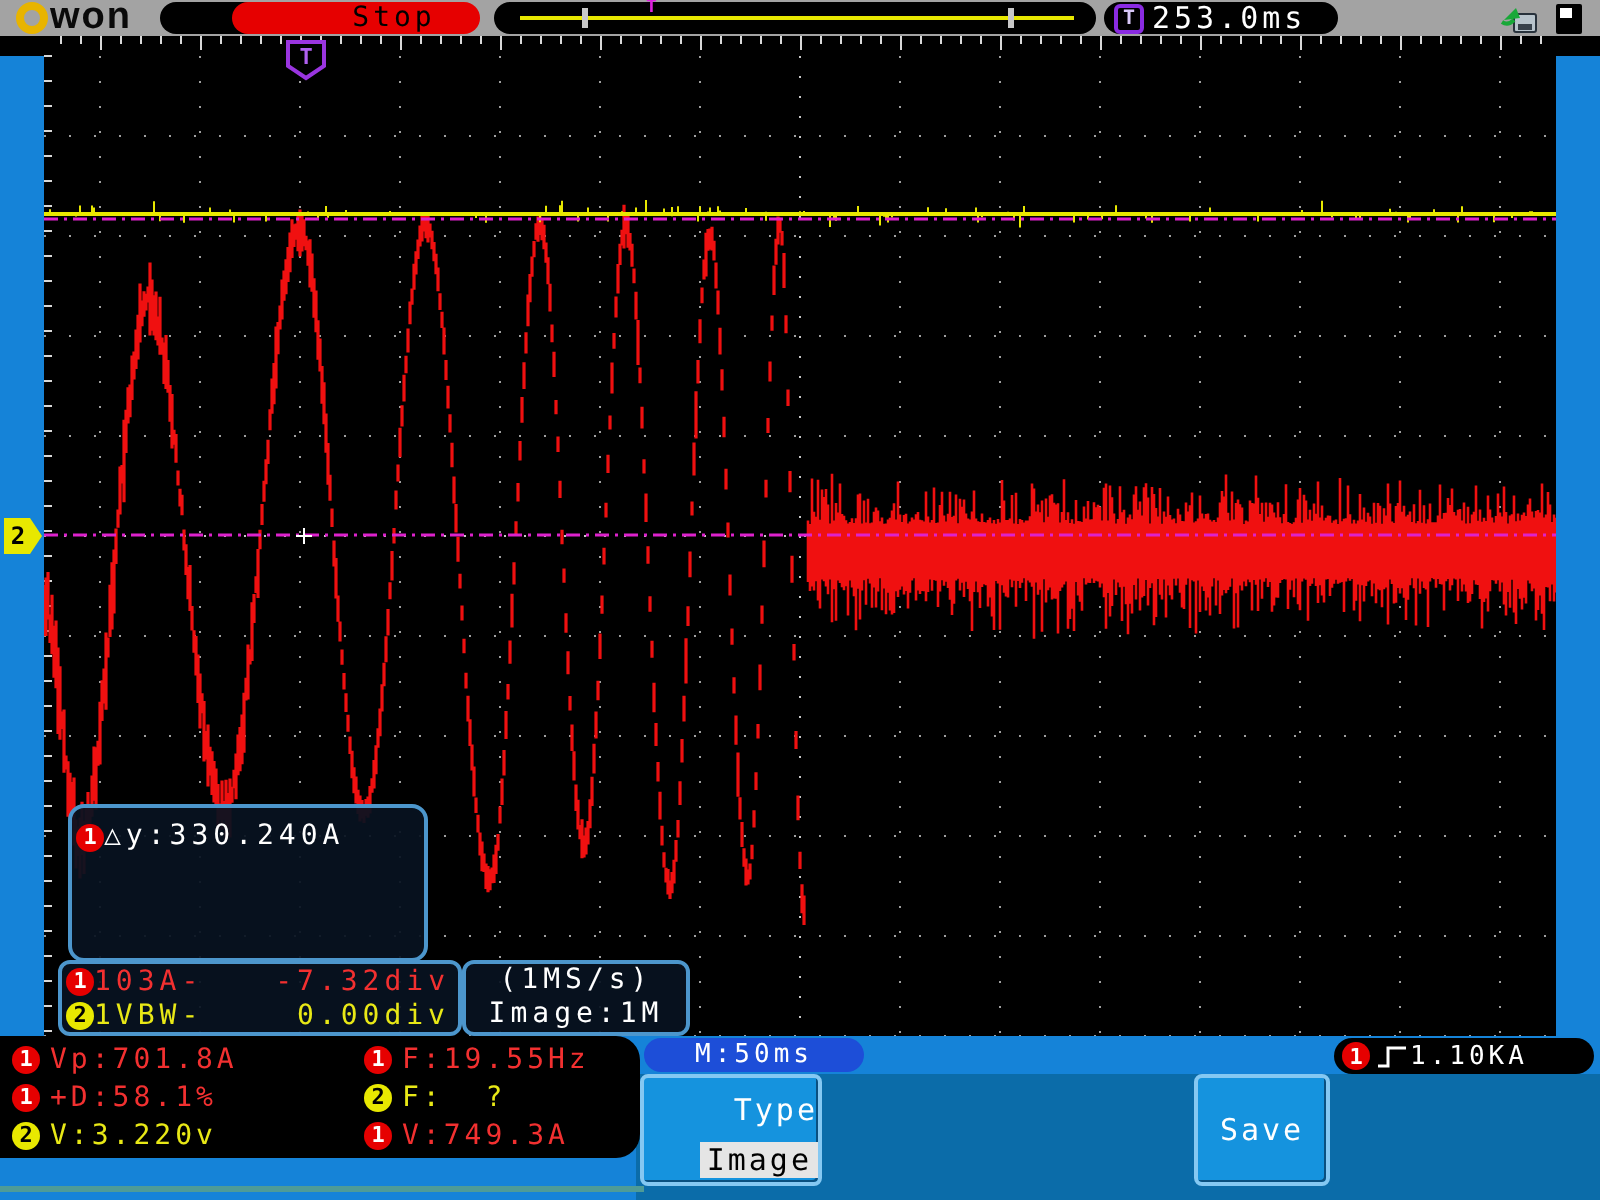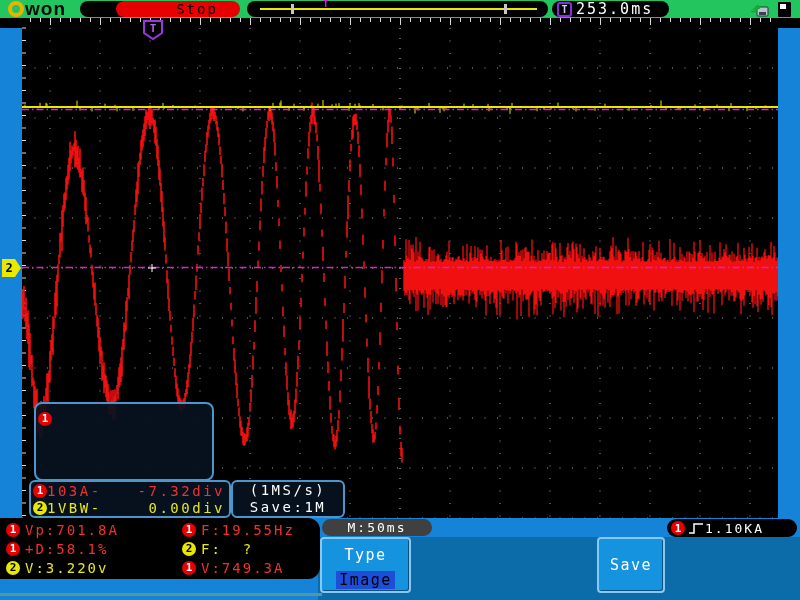--- a/index.html
+++ b/index.html
@@ -1,19 +1,19 @@
 <!DOCTYPE html>
 <html><head>
 <meta charset="utf-8">
 <style>
   html,body{margin:0;padding:0;}
   #scope{position:relative;width:800px;height:600px;background:#1583D8;overflow:hidden;
          font-family:"DejaVu Sans Mono",monospace;}
   
-  #topbar{position:absolute;left:0;top:0;width:800px;height:18px;background:#22c55e;}
+  #topbar{position:absolute;left:0;top:0;width:800px;height:18px;background:#a3a3a3;}
   .logo{position:absolute;left:8px;top:0px;height:18px;display:flex;align-items:center;
         font-family:"Liberation Sans",sans-serif;font-weight:900;}
   .logo-ring{display:inline-block;width:8px;height:8px;border:4px solid #E8B400;border-radius:50%;margin-right:1px;}
   .logo-text{color:#0A0A0A;font-size:19px;letter-spacing:1px;line-height:16px;}
   .blkpill{position:absolute;background:#000;border-radius:9px;}
   #stop-back{left:80px;top:1px;width:126px;height:16px;}
   #stop-pill{position:absolute;left:116px;top:1px;width:86px;height:16px;background:#E60000;
              border-radius:8px;color:#000;font-size:14px;letter-spacing:2px;text-align:center;line-height:16px;padding-left:38px;}
   #ovpill{left:247px;top:1px;width:301px;height:16px;}
   #ov-line{position:absolute;left:13px;top:7px;width:277px;height:2px;background:#E8E800;}
@@ -40,31 +40,31 @@
   .badge{display:inline-flex;width:14px;height:14px;border-radius:50%;flex:none;
          align-items:center;justify-content:center;font-size:11px;font-weight:bold;letter-spacing:0;}
   .b1{background:#E60000;color:#FFF;}
   .b2{background:#E8E800;color:#000;}
   
   #menu-dark{position:absolute;left:318px;top:537px;width:482px;height:63px;background:#0B6CA9;}
   #meas-box{position:absolute;left:0;top:518px;width:320px;height:61px;background:#000;
             border-radius:0 12px 12px 0;display:grid;grid-template-columns:176px 144px;
             grid-auto-rows:19px;padding-top:2px;box-sizing:border-box;}
   .mitem{display:flex;align-items:center;gap:5px;padding-left:6px;font-size:14px;letter-spacing:2px;white-space:pre;}
-  #mpill{position:absolute;left:322px;top:519px;width:110px;height:17px;background:#404040;border-radius:9px;
+  #mpill{position:absolute;left:322px;top:519px;width:110px;height:17px;background:#1d4ed8;border-radius:9px;
          color:#FFF;font-size:13px;letter-spacing:2px;text-align:center;line-height:17px;}
   #trigpill{position:absolute;left:667px;top:519px;width:130px;height:18px;background:#000;border-radius:9px;
             display:flex;align-items:center;color:#FFF;font-size:13px;letter-spacing:2px;}
   #teal-line{position:absolute;left:0;top:593px;width:322px;height:3px;background:#4E9B97;}
   .mbtn{position:absolute;background:#1593DE;border:2px solid #85C8F2;border-radius:4px;
         box-shadow:inset -1px -1px 0 #0A5080;color:#FFF;font-size:15px;letter-spacing:1.5px;
         box-sizing:border-box;text-align:center;}
-  #type-btn{left:320px;top:537px;width:91px;height:56px;}
+  #type-btn{left:320px;top:537px;width:91px;height:56px;text-align:right;}
   #type-title{margin-top:7px;}
-  #type-value{display:inline-block;margin-top:7px;background:#1d4ed8;color:#000;padding:0 3px;}
+  #type-value{display:inline-block;margin-top:7px;background:#e5e5e5;color:#000;padding:0 3px;}
   #save-btn{left:597px;top:537px;width:68px;height:56px;line-height:52px;}
   #scope-svg{position:absolute;left:0;top:18px;}
 </style>
 </head>
 <body>
 
 <div id="scope">
 
   <svg id="scope-svg" width="800" height="500">
       <rect x="0" y="0" width="800" height="10" fill="#000"></rect>
@@ -263,41 +263,42 @@
     <svg class="topicon" style="left:775px;" width="20" height="17">
       <rect x="3" y="1" width="13" height="15" rx="1" fill="#000"></rect>
       <rect x="5" y="3" width="6" height="5" fill="#FFF"></rect>
       <rect x="12" y="3" width="3" height="3" fill="#000"></rect>
     </svg>
   </div>
 
   <div class="obox" id="cursor-box">
     <div class="row first">
       <span class="badge b1">1</span>
+      <span>△y:330.240A</span>
     </div>
   </div>
 
   <div class="obox" id="ch-box">
     <div class="row c1">
       <span class="badge b1">1</span>
       <span>103A-</span>
       <span class="grow"></span>
       <span>-7.32div</span>
     </div>
     <div class="row c2">
       <span class="badge b2">2</span>
       <span>1VBW-</span>
       <span class="grow"></span>
       <span>0.00div</span>
     </div>
   </div>
 
   <div class="obox" id="acq-box">
     <div class="row">(1MS/s)</div>
-    <div class="row">Save:1M</div>
+    <div class="row">Image:1M</div>
   </div>
 
   <div id="menu-dark"></div>
   <div id="teal-line"></div>
 
   <div id="meas-box">
     <div class="mitem c1">
       <span class="badge b1">1</span>
       <span>Vp:701.8A</span>
     </div>

